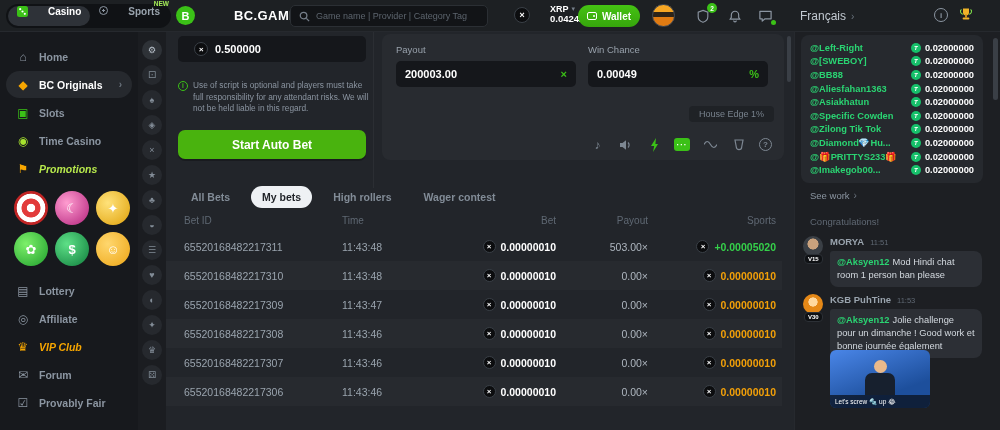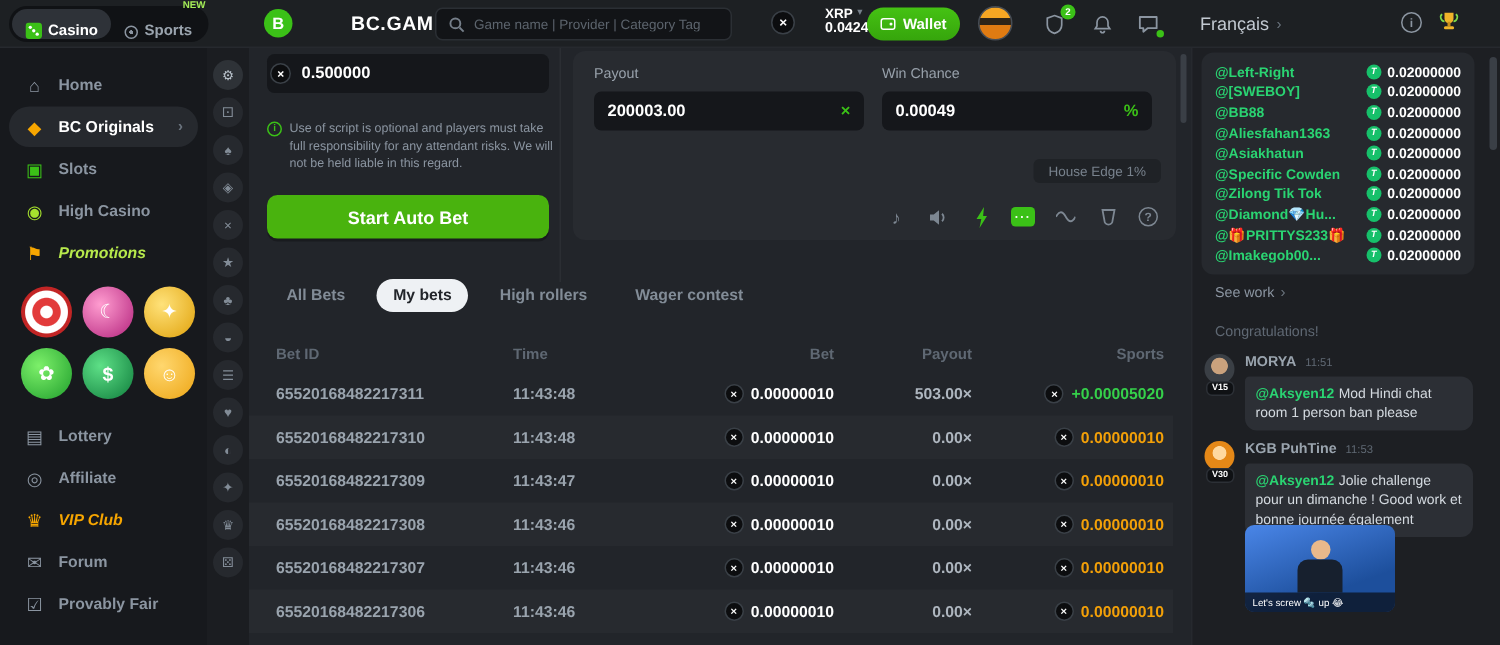--- a/index.html
+++ b/index.html
@@ -3,21 +3,21 @@
 <meta charset="utf-8">
 <style>
   *{box-sizing:border-box;margin:0;padding:0;}
   html,body{width:1000px;height:430px;overflow:hidden;background:#131417;
     font-family:"Liberation Sans","DejaVu Sans",sans-serif;}
   .page{position:relative;width:1000px;height:430px;background:#22252a;overflow:hidden;color:#cfd5db;}
 
   
   .header{position:absolute;left:0;top:0;width:1000px;height:32px;background:#1d2023;border-bottom:1px solid #26292e;z-index:9;}
   .seg-toggle{position:absolute;left:6px;top:4px;height:24px;background:#101215;border-radius:13px;display:flex;align-items:center;padding:2px;}
-  .seg{display:flex;align-items:flex-end;gap:4px;padding:0 9px;height:20px;border-radius:11px;font-size:10px;font-weight:bold;color:#9aa4ae;position:relative;cursor:pointer;}
+  .seg{display:flex;align-items:flex-start;gap:20px;padding:0 9px;height:20px;border-radius:11px;font-size:10px;font-weight:bold;color:#9aa4ae;position:relative;cursor:pointer;}
   .seg[data-active="true"]{background:#2e3238;color:#fff;}
   .new-badge{position:absolute;top:-6px;right:0;font-size:6.5px;font-weight:bold;color:var(--badge,#a4ec57);}
   .sportball{width:9px;height:9px;border-radius:50%;border:1px solid #8b95a1;background:radial-gradient(circle,#8b95a1 0 25%,transparent 28%);}
   .logo{position:absolute;left:176px;top:6px;display:flex;align-items:center;gap:5px;cursor:pointer;}
   .logo-mark{width:19px;height:19px;border-radius:50%;background:var(--accent,#3bc117);color:#fff;font-weight:bold;font-size:11px;display:flex;align-items:center;justify-content:center;}
   .logo-text{font-size:13px;font-weight:bold;color:#fff;letter-spacing:.4px;padding-left:34px;}
   .search{position:absolute;left:290px;top:5px;width:198px;height:22px;background:#121417;border:1px solid #2b2f34;border-radius:5px;display:flex;align-items:center;padding:0 8px;gap:6px;}
   .search input{flex:1;background:none;border:none;outline:none;color:#cfd5db;font-size:9px;font-family:inherit;}
   .search input::placeholder{color:#5c646d;}
   .currency{position:absolute;left:514px;top:4px;display:flex;gap:20px;align-items:center;cursor:pointer;}
@@ -66,21 +66,21 @@
   .promo-grid .ptile:nth-of-type(5){background:radial-gradient(circle at 35% 35%,#5ee087,#0f7d3c);}
   .promo-grid .ptile:nth-of-type(6){background:radial-gradient(circle at 35% 35%,#ffd76e,#eda515);}
 
   
   .rail{position:absolute;left:138px;top:32px;width:28px;bottom:0;background:#1b1d21;display:flex;flex-direction:column;align-items:center;padding-top:8px;gap:5px;}
   .rail-ico{width:20px;height:20px;border-radius:50%;background:#26292e;color:#828c97;font-size:9px;display:flex;align-items:center;justify-content:center;cursor:pointer;flex:0 0 auto;}
   .rail .rail-ico:nth-of-type(1){background:#2e3237;color:#b9c2cb;}
 
   
   .main{position:absolute;left:166px;top:32px;width:628px;bottom:0;background:#22252a;}
-  .autobet-input{position:absolute;left:12px;top:4px;width:188px;height:26px;background:#15171b;border-radius:5px;display:flex;align-items:center;gap:7px;padding:0 2px;cursor:text;}
+  .autobet-input{position:absolute;left:12px;top:4px;width:188px;height:26px;background:#15171b;border-radius:5px;display:flex;align-items:center;gap:7px;padding:0 16px;cursor:text;}
   .autobet-input b{font-size:11px;color:#fff;}
   .note{position:absolute;left:12px;top:48px;width:192px;font-size:8.3px;line-height:1.4;color:#8b95a1;display:flex;gap:5px;}
   .iico{flex:0 0 10px;width:10px;height:10px;border-radius:50%;border:1px solid var(--accent,#3bc117);color:var(--accent,#3bc117);font-size:6.5px;display:flex;align-items:center;justify-content:center;margin-top:1px;font-weight:bold;}
   .start-btn{position:absolute;left:12px;top:98px;width:188px;height:29px;background:var(--button,#49b30e);border:none;border-radius:7px;color:#fff;font-weight:bold;font-size:12px;cursor:pointer;box-shadow:0 2px 0 rgba(0,0,0,.25);font-family:inherit;}
   .vline{position:absolute;left:207px;top:0;width:1px;height:156px;background:#2b2e33;}
   .game-panel{position:absolute;left:216px;top:2px;width:402px;height:126px;background:#282b30;border-radius:8px;}
   .gfield{position:absolute;top:10px;width:180px;}
   .gfield.f1{left:14px;} .gfield.f2{left:206px;}
   .glabel{font-size:9.5px;color:#98a1ab;margin-bottom:6px;}
   .ginput{height:26px;background:#15171b;border-radius:5px;display:flex;align-items:center;justify-content:space-between;padding:0 9px;cursor:text;}
@@ -88,21 +88,21 @@
   .gsfx{color:var(--accent,#3bc117);font-weight:bold;font-size:11px;}
   .house-edge{position:absolute;right:10px;top:72px;font-size:9px;color:#78828d;background:#1f2226;padding:3px 10px;border-radius:4px;}
   .tools{position:absolute;right:12px;bottom:8px;display:flex;align-items:center;gap:13px;}
   .tool{width:15px;height:15px;display:flex;align-items:center;justify-content:center;color:#7d8792;font-size:12px;cursor:pointer;}
   .tool.hot{background:var(--accent,#3bc117);border-radius:3px;color:#fff;font-size:8px;font-weight:bold;width:16px;height:13px;letter-spacing:1px;}
   .tool.help{border:1px solid #7d8792;border-radius:50%;font-size:8px;width:13px;height:13px;font-weight:bold;}
   .mscroll{position:absolute;right:3px;top:4px;width:4px;height:46px;background:#3a3f46;border-radius:2px;cursor:pointer;}
   .tabs{position:absolute;left:14px;top:154px;display:flex;align-items:center;gap:10px;}
   .tab{padding:5px 11px;font-size:10.5px;font-weight:bold;color:#828c97;border-radius:14px;cursor:pointer;white-space:nowrap;}
   .tab[data-active="true"]{background:#eef1f4;color:#22252a;}
-  .btable{position:absolute;left:0;top:192px;right:12px;font-weight:bold;}
+  .btable{position:absolute;left:0;top:176px;right:12px;}
   .thead,.trow{display:grid;grid-template-columns:158px 92px 122px 92px 1fr;align-items:center;padding:0 6px 0 18px;}
   .thead{height:24px;font-size:10px;color:#5f6873;}
   .thead .hr{text-align:right;}
   .trow{height:29px;font-size:10.5px;color:#9aa4ae;}
   .tbody .trow:nth-of-type(even){background:rgba(255,255,255,.022);}
   .cbet,.cprofit{display:flex;justify-content:flex-end;align-items:center;gap:5px;}
   .cbet b{color:#fff;font-size:10.5px;}
   .cpay{text-align:right;color:#aeb6bf;}
   .cprofit b[data-variant="green"]{color:var(--win,#35d04a);}
   .cprofit b[data-variant="orange"]{color:var(--loss,#f3a008);}
@@ -240,21 +240,21 @@
         </div>
 
         <div class="sitem">
           <span class="sico">▣</span>
           <span class="slabel">Slots</span>
           <span class="schev"></span>
         </div>
 
         <div class="sitem">
           <span class="sico">◉</span>
-          <span class="slabel">High Casino</span>
+          <span class="slabel">Time Casino</span>
           <span class="schev"></span>
         </div>
 
         <div class="sitem" data-variant="promo">
           <span class="sico">⚑</span>
           <span class="slabel">Promotions</span>
           <span class="schev"></span>
         </div>
       </div>
     <div class="promo-grid">

